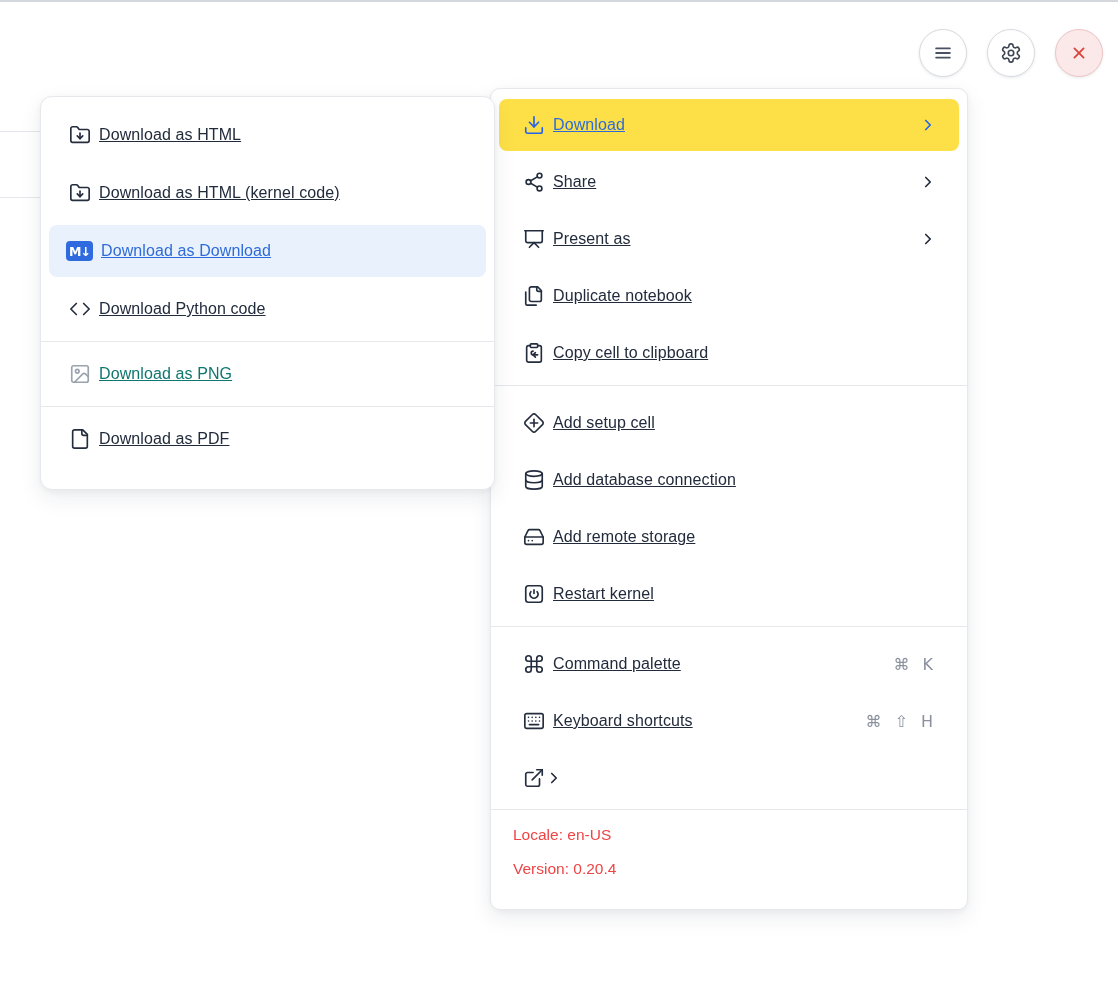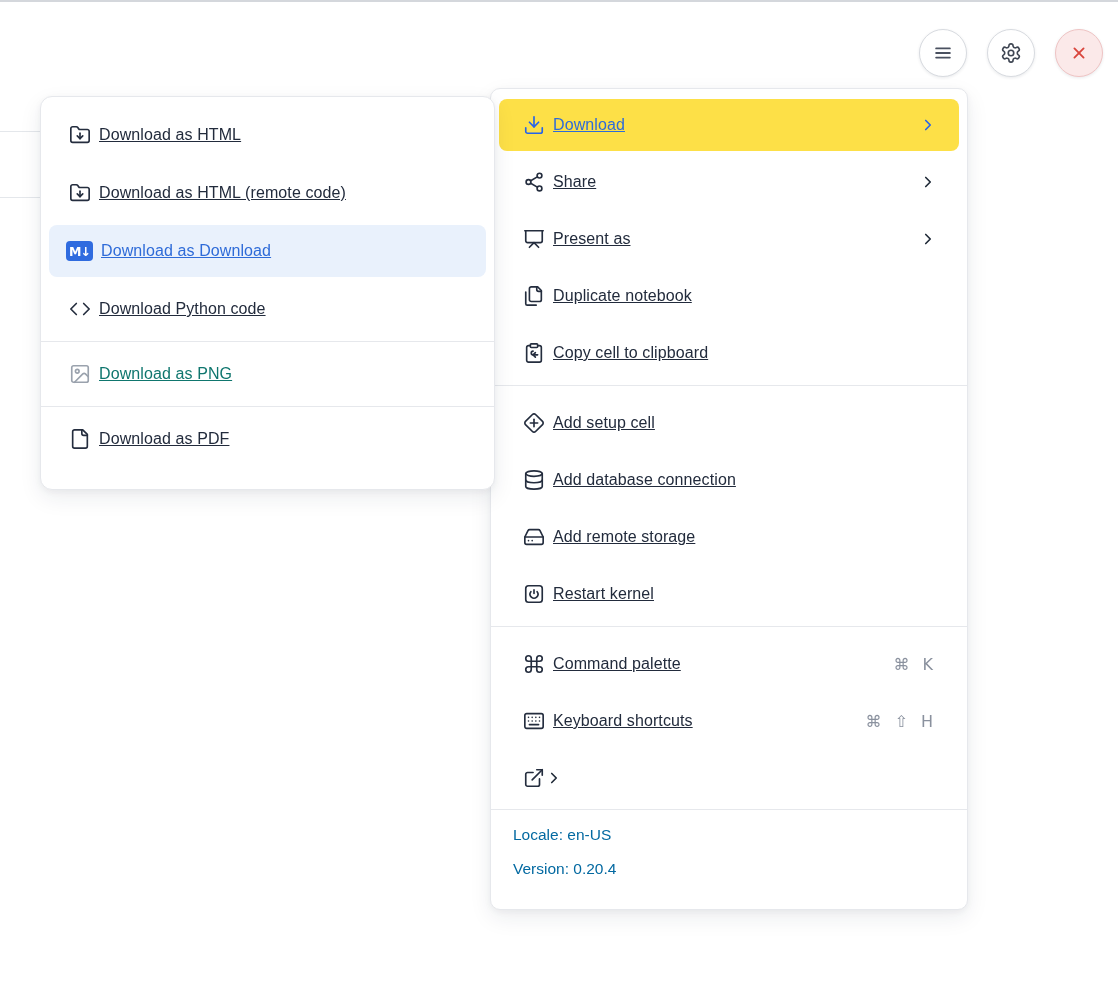--- a/index.html
+++ b/index.html
@@ -64,21 +64,21 @@
   
   .md-badge {
     width:27px; height:20px; margin-left:-3px; border-radius:4px; background:#2f6bdf;
     color:#ffffff; font-size:12.5px; font-weight:bold; display:flex;
     align-items:center; justify-content:center; letter-spacing:-1px;
     font-family:"DejaVu Sans", sans-serif;
   }
 
   
   .menu-footer { border-top:1px solid #e6e8ec; margin:0 -4px; padding:8px 22px 0; }
-  .menu-footer div { font-size:15.5px; color:#0369a1; line-height:34px; white-space:nowrap; }
+  .menu-footer div { font-size:15.5px; color:#ef4444; line-height:34px; white-space:nowrap; }
 </style>
 </head>
 <body>
 
 <div class="window-top-border"></div>
 <div class="page-line l1"></div>
 <div class="page-line l2"></div>
 
 <div class="topbar">
   <div class="circle-btn">
@@ -296,21 +296,21 @@
   </div>
 
   <div class="s-row">
     <span class="row-icon">
       <svg width="22" height="22" viewBox="0 0 24 24" fill="none" stroke="currentColor" stroke-width="1.8" stroke-linecap="round" stroke-linejoin="round">
           <path d="M20 20a2 2 0 0 0 2-2V8a2 2 0 0 0-2-2h-7.9a2 2 0 0 1-1.69-.9L9.6 3.9A2 2 0 0 0 7.93 3H4a2 2 0 0 0-2 2v13a2 2 0 0 0 2 2Z"></path>
           <path d="M12 10v6"></path>
           <path d="m15 13-3 3-3-3"></path>
         </svg>
     </span>
-    <span class="row-label">Download as HTML (remote code)</span>
+    <span class="row-label">Download as HTML (kernel code)</span>
   </div>
 
   <div class="s-row highlight">
     <span class="md-badge">M↓</span>
     <span class="row-label">Download as Download</span>
   </div>
 
   <div class="s-row">
     <span class="row-icon">
       <svg width="22" height="22" viewBox="0 0 24 24" fill="none" stroke="currentColor" stroke-width="1.8" stroke-linecap="round" stroke-linejoin="round">

